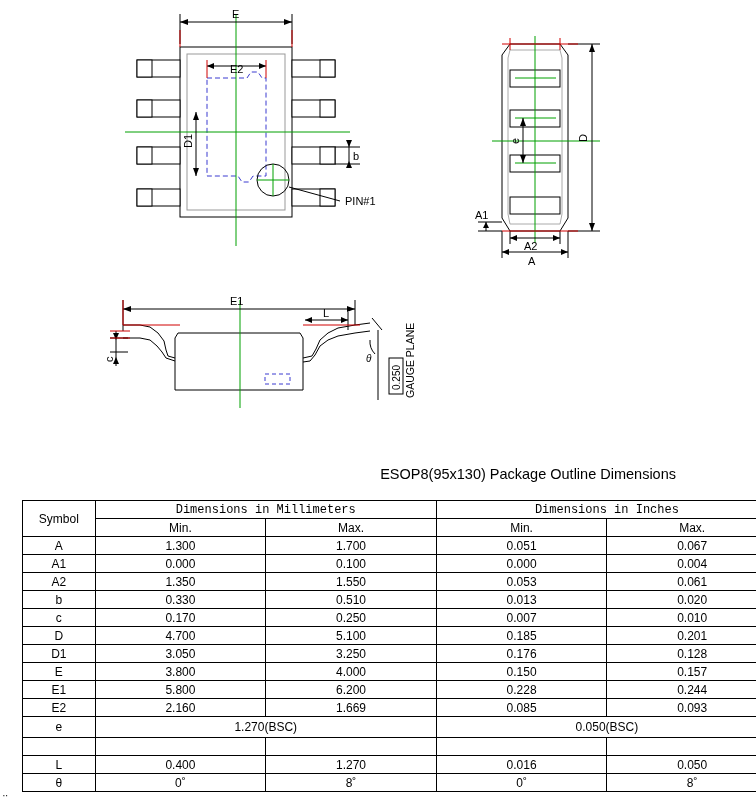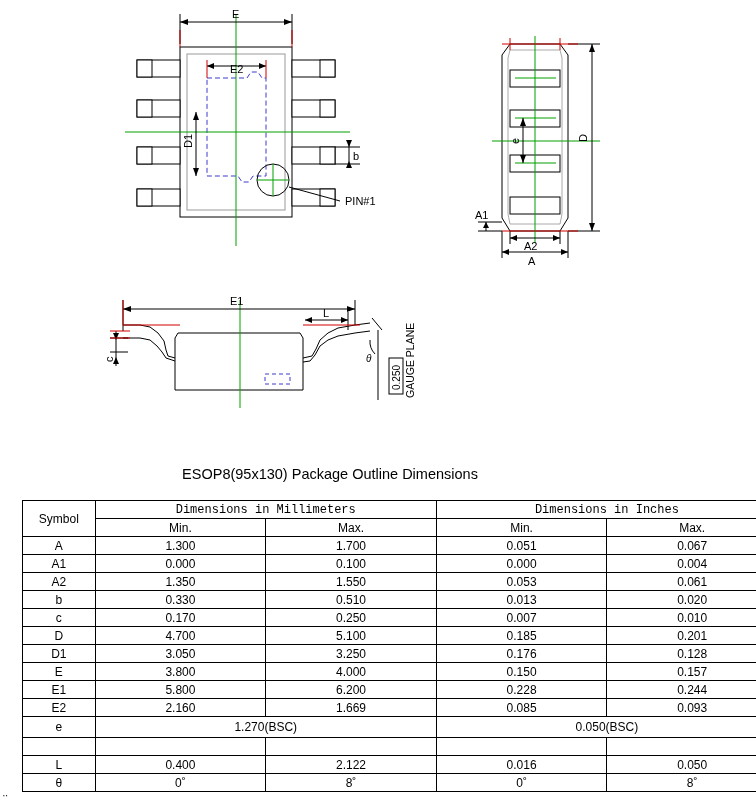--- a/index.html
+++ b/index.html
@@ -28,24 +28,25 @@
   .drawings svg {
     position: absolute;
     left: 0;
     top: 0;
   }
   .title {
     position: absolute;
     top: 466px;
     left: 0;
     width: 660px;
-    text-align: center;
+    text-align: right;
     font-size: 14.5px;
     font-family: "Liberation Sans", sans-serif;
     color: #000;
+    padding-left: 16px;
   }
   table.dims {
     position: absolute;
     top: 500px;
     left: 22px;
     width: 756px;
     border-collapse: collapse;
     font-size: 12px;
     font-family: "Liberation Sans", sans-serif;
   }
@@ -396,21 +397,21 @@
       <td class="sym">&nbsp;</td>
       <td class="val">&nbsp;</td>
       <td class="val">&nbsp;</td>
       <td class="val">&nbsp;</td>
       <td class="val">&nbsp;</td>
     </tr>
 
     <tr>
       <td class="sym">L</td>
       <td class="val">0.400</td>
-      <td class="val">2.122</td>
+      <td class="val">1.270</td>
       <td class="val">0.016</td>
       <td class="val">0.050</td>
     </tr>
     <tr>
       <td class="sym">θ</td>
       <td class="val">0˚</td>
       <td class="val">8˚</td>
       <td class="val">0˚</td>
       <td class="val">8˚</td>
     </tr>

